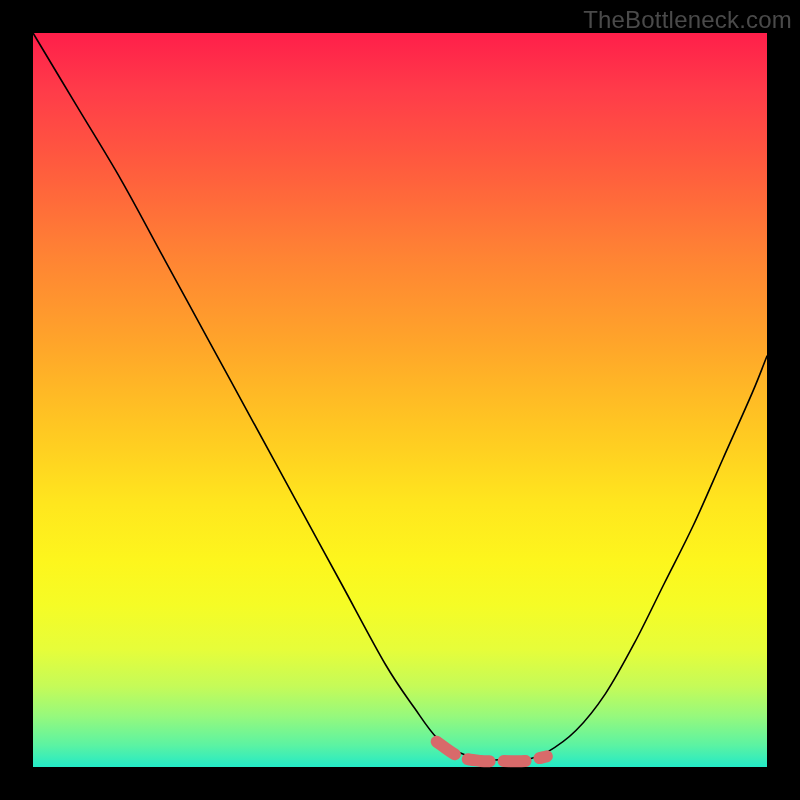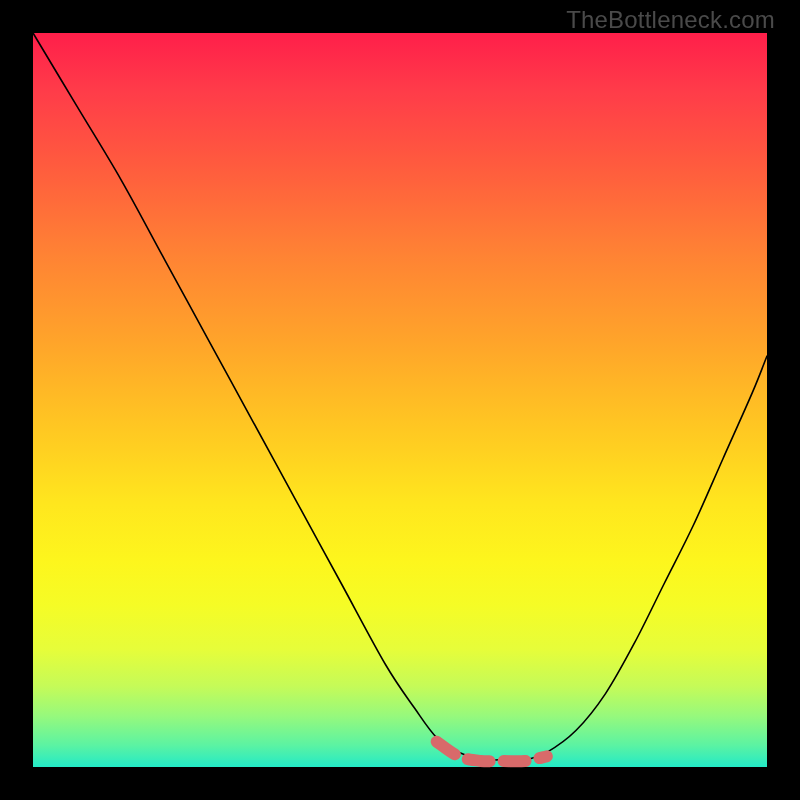--- a/index.html
+++ b/index.html
@@ -7,21 +7,21 @@
     width: 800px;
     height: 800px;
     background: #000;
     position: relative;
     overflow: hidden;
     font-family: Arial, Helvetica, sans-serif;
   }
   .watermark {
     position: absolute;
     top: 6px;
-    right: 25px;
+    right: 8px;
     color: #4a4a4a;
     font-size: 24px;
     font-weight: 400;
     z-index: 10;
     letter-spacing: 0.2px;
   }
   .plot-area {
     position: absolute;
     left: 33px;
     top: 33px;

